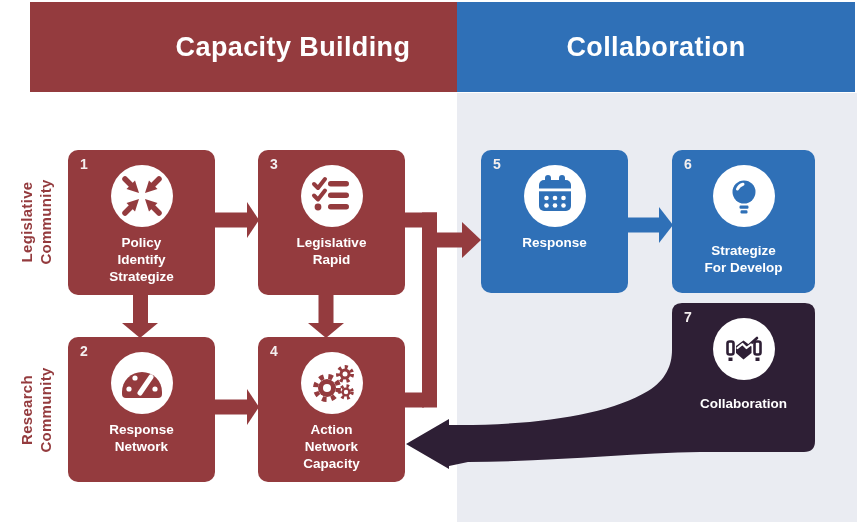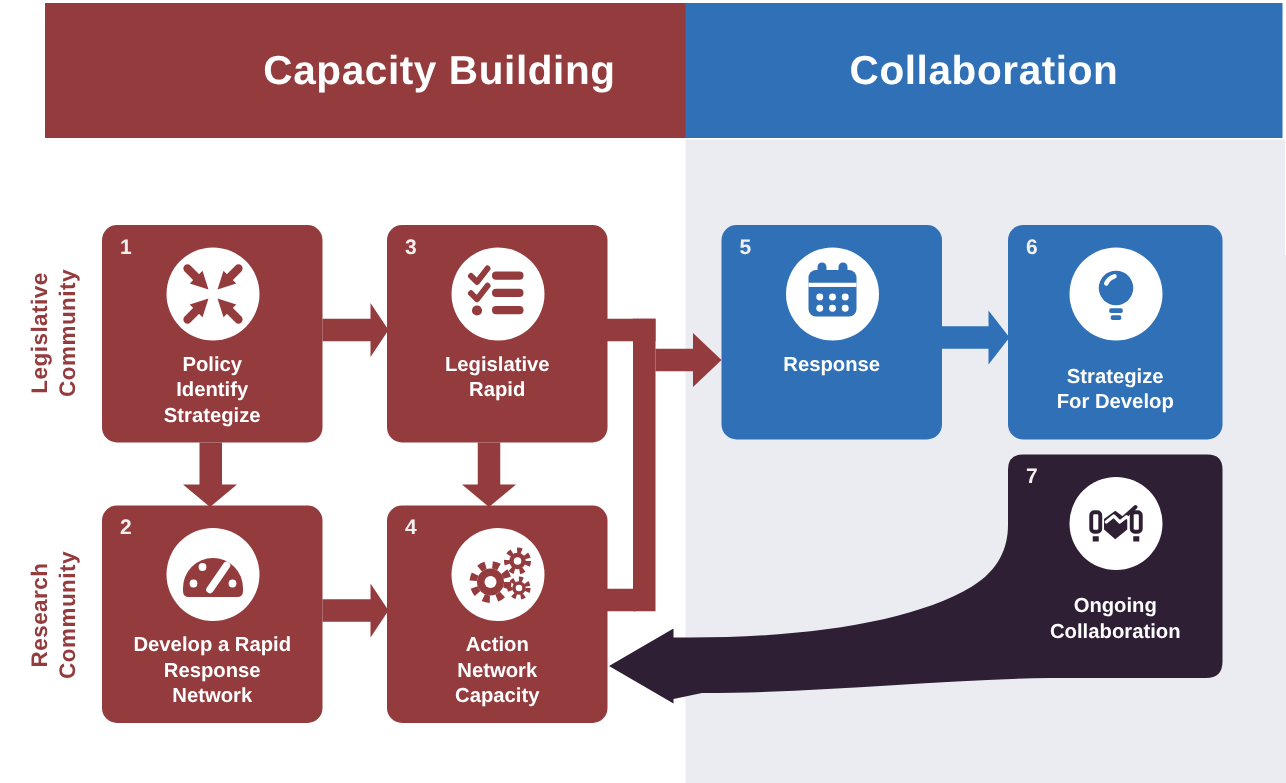--- a/index.html
+++ b/index.html
@@ -139,21 +139,20 @@
     <span class="icon-circle red-ic">
       <svg width="62" height="62" viewBox="0 0 62 62">
         <path d="M 11 40 A 20 20 0 1 1 51 40 L 51 42 Q 51 46 47 46 L 15 46 Q 11 46 11 42 Z" fill="currentColor"></path>
         <circle cx="18" cy="37" r="2.6" fill="#fff"></circle>
         <circle cx="24" cy="26" r="2.6" fill="#fff"></circle>
         <circle cx="44" cy="37" r="2.6" fill="#fff"></circle>
         <line x1="29" y1="41" x2="40" y2="25" stroke="#fff" stroke-width="5" stroke-linecap="round"></line>
       </svg>
     </span>
     <div class="label">
-      <div>Develop a Rapid</div>
       <div>Response</div>
       <div>Network</div>
     </div>
   </div>
 
   <div class="box red" style="left:258px;top:150px;">
     <span class="num">3</span>
     <span class="icon-circle red-ic">
       <svg width="62" height="62" viewBox="0 0 62 62">
         <g fill="currentColor">
@@ -244,18 +243,17 @@
         </g>
         <g fill="currentColor">
           <rect x="15.5" y="39.5" width="4" height="3.5"></rect>
           <rect x="42.5" y="39.5" width="4" height="3.5"></rect>
           <path d="M 23 28 L 30.5 22.5 L 38.5 28.5 L 38.5 35 L 30.5 41.5 L 23 35 Z"></path>
         </g>
         <path d="M 24.5 30 L 29.5 26 L 33.5 30 L 38 26.5" stroke="#fff" stroke-width="2.2" fill="none" stroke-linecap="round" stroke-linejoin="round"></path>
       </svg>
     </span>
     <div class="label">
-      <div>Ongoing</div>
       <div>Collaboration</div>
     </div>
   </div>
 
 </div>
 
 </body></html>

